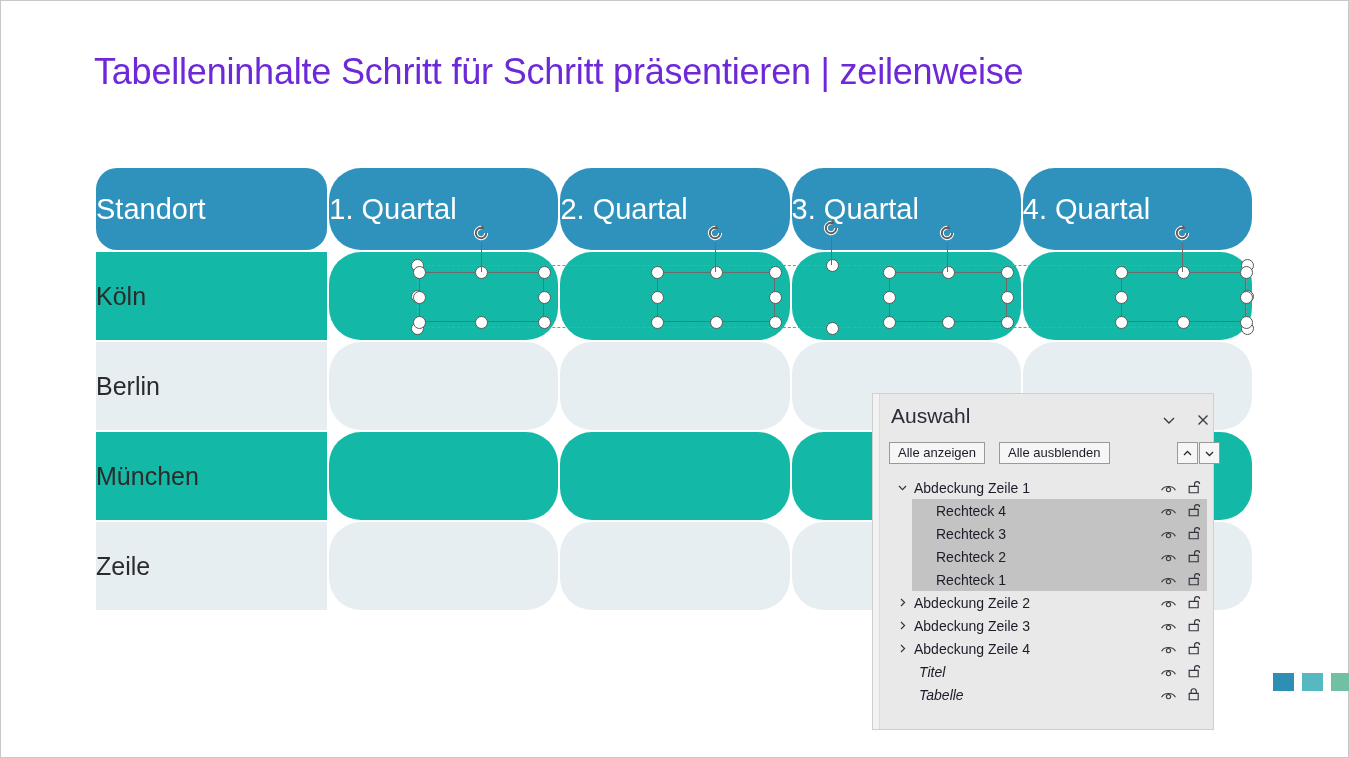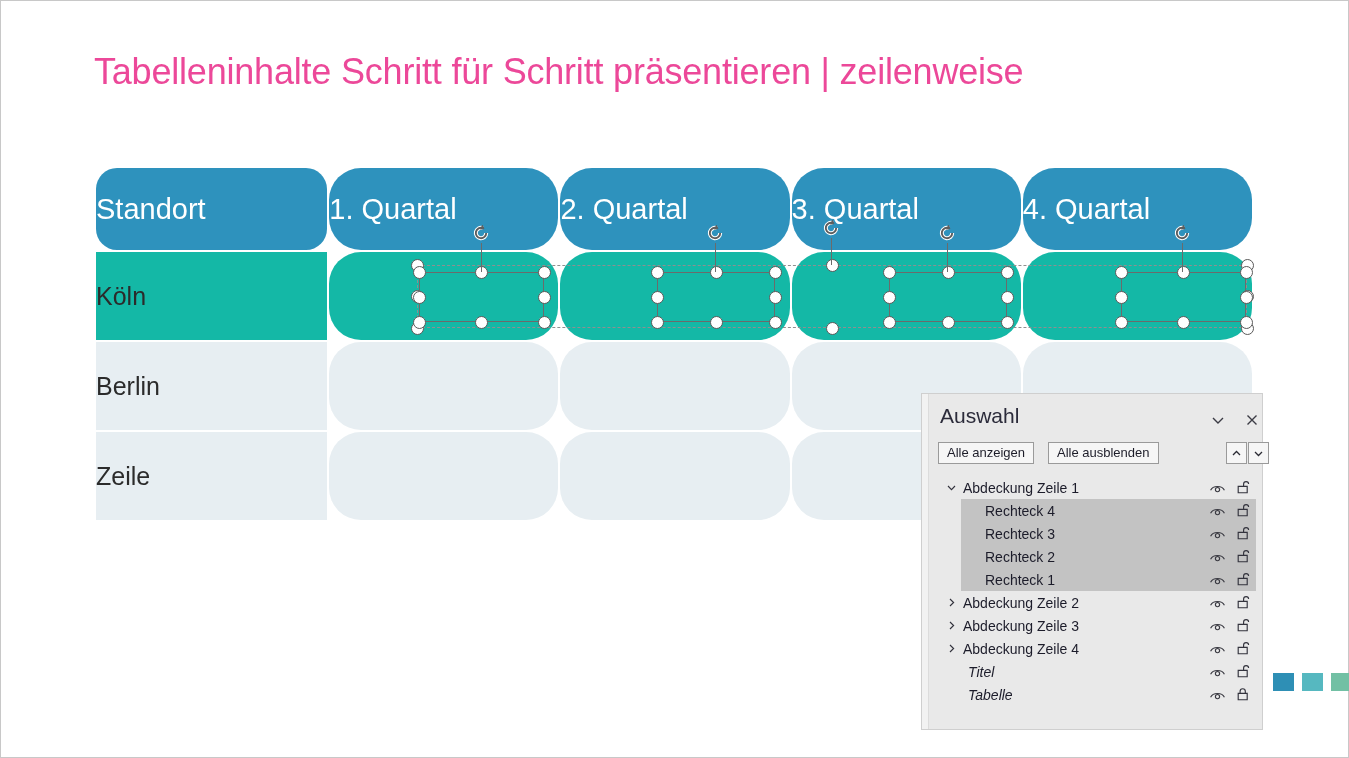--- a/index.html
+++ b/index.html
@@ -17,21 +17,21 @@
     border: 1px solid #c8c8c8;
   }
 
   
   #slide-title {
     position: absolute;
     left: 93px; top: 50px;
     width: 1100px;
     font-size: 36px;
     font-weight: 400;
-    color: #ec4899;
+    color: #6d28d9;
     letter-spacing: -0.2px;
     white-space: nowrap;
   }
 
   
   #table {
     position: absolute;
     left: 93px; top: 165px;
     width: 1160px;
     border-collapse: separate;
@@ -95,21 +95,21 @@
   .rot-handle {
     position: absolute;
     width: 20px; height: 20px;
     pointer-events: auto;
   }
   .rot-handle svg { display: block; }
 
   
   #auswahl-pane {
     position: absolute;
-    left: 920px; top: 392px;
+    left: 871px; top: 392px;
     width: 342px; height: 337px;
     background: #e9e9e9;
     border: 1px solid #cfcfcf;
   }
   #pane-dockstrip {
     position: absolute;
     left: 0; top: 0;
     width: 7px; height: 100%;
     background: #f2f2f2;
     border-right: 1px solid #dcdcdc;
@@ -226,20 +226,27 @@
     <tbody>
       <tr class="row-dark">
         <td class="body-cell col-loc">Köln</td>
         <td class="body-cell col-q"></td>
         <td class="body-cell col-q"></td>
         <td class="body-cell col-q"></td>
         <td class="body-cell col-q"></td>
       </tr>
       <tr class="row-light">
         <td class="body-cell col-loc">Berlin</td>
+        <td class="body-cell col-q"></td>
+        <td class="body-cell col-q"></td>
+        <td class="body-cell col-q"></td>
+        <td class="body-cell col-q"></td>
+      </tr>
+      <tr class="row-dark">
+        <td class="body-cell col-loc">München</td>
         <td class="body-cell col-q"></td>
         <td class="body-cell col-q"></td>
         <td class="body-cell col-q"></td>
         <td class="body-cell col-q"></td>
       </tr>
       <tr class="row-light">
         <td class="body-cell col-loc">Zeile</td>
         <td class="body-cell col-q"></td>
         <td class="body-cell col-q"></td>
         <td class="body-cell col-q"></td>

